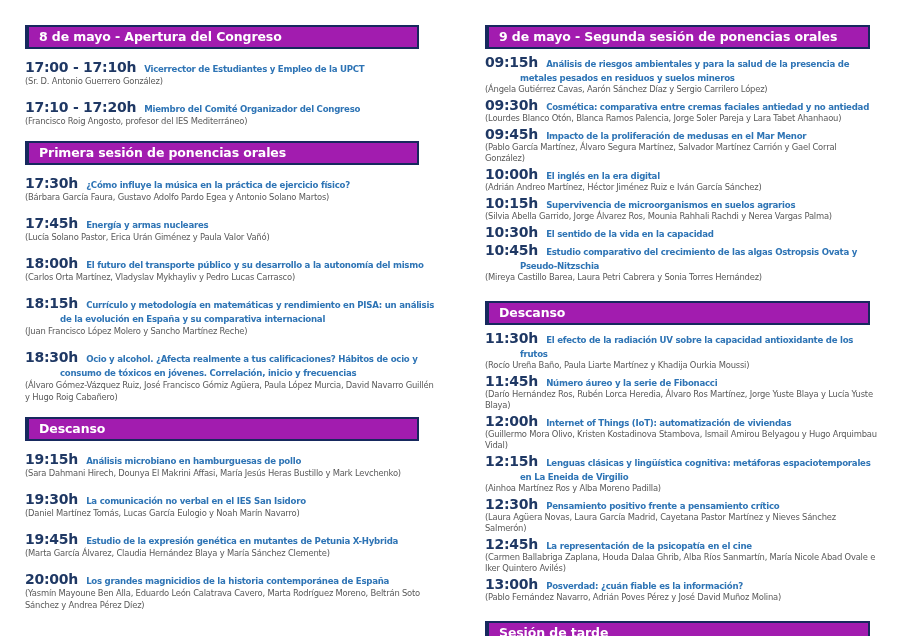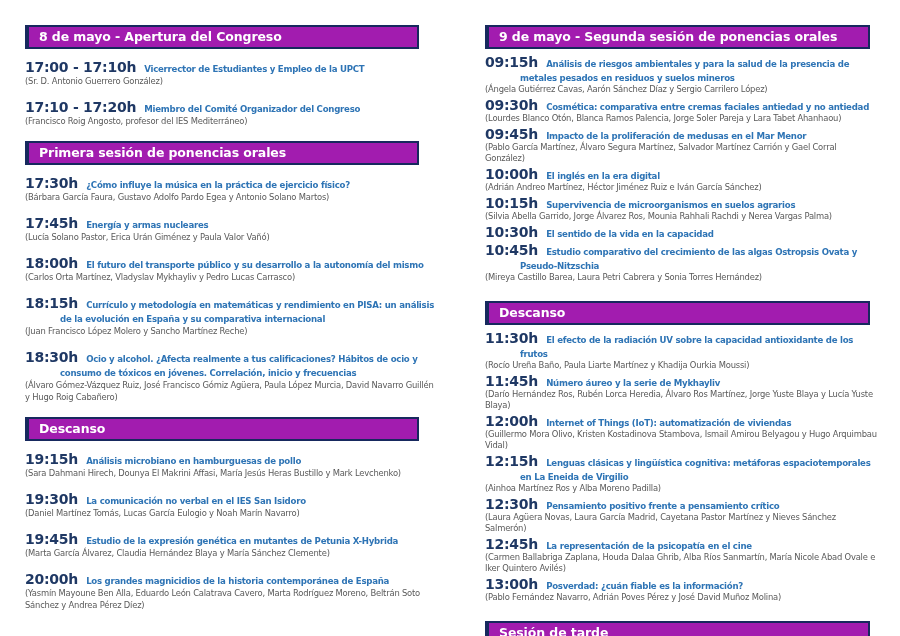--- a/index.html
+++ b/index.html
@@ -127,21 +127,21 @@
     </div>
   </section>
 
   <section class="section">
     <div class="session-bar">Descanso</div>
     <div class="entry">
       <p class="t hang-sm"><span class="time">11:30h</span> <span class="title">El efecto de la radiación UV sobre la capacidad antioxidante de los frutos</span></p>
       <p class="speakers">(Rocío Ureña Baño, Paula Liarte Martínez y Khadija Ourkia Moussi)</p>
     </div>
     <div class="entry">
-      <p class="t hang-sm"><span class="time">11:45h</span> <span class="title">Número áureo y la serie de Mykhayliv</span></p>
+      <p class="t hang-sm"><span class="time">11:45h</span> <span class="title">Número áureo y la serie de Fibonacci</span></p>
       <p class="speakers">(Darío Hernández Ros, Rubén Lorca Heredia, Álvaro Ros Martínez, Jorge Yuste Blaya y Lucía Yuste Blaya)</p>
     </div>
     <div class="entry">
       <p class="t hang-sm"><span class="time">12:00h</span> <span class="title">Internet of Things (IoT): automatización de viviendas</span></p>
       <p class="speakers">(Guillermo Mora Olivo, Kristen Kostadinova Stambova, Ismail Amirou Belyagou y Hugo Arquimbau Vidal)</p>
     </div>
     <div class="entry">
       <p class="t hang-sm"><span class="time">12:15h</span> <span class="title">Lenguas clásicas y lingüística cognitiva: metáforas espaciotemporales en La Eneida de Virgilio</span></p>
       <p class="speakers">(Ainhoa Martínez Ros y Alba Moreno Padilla)</p>
     </div>

